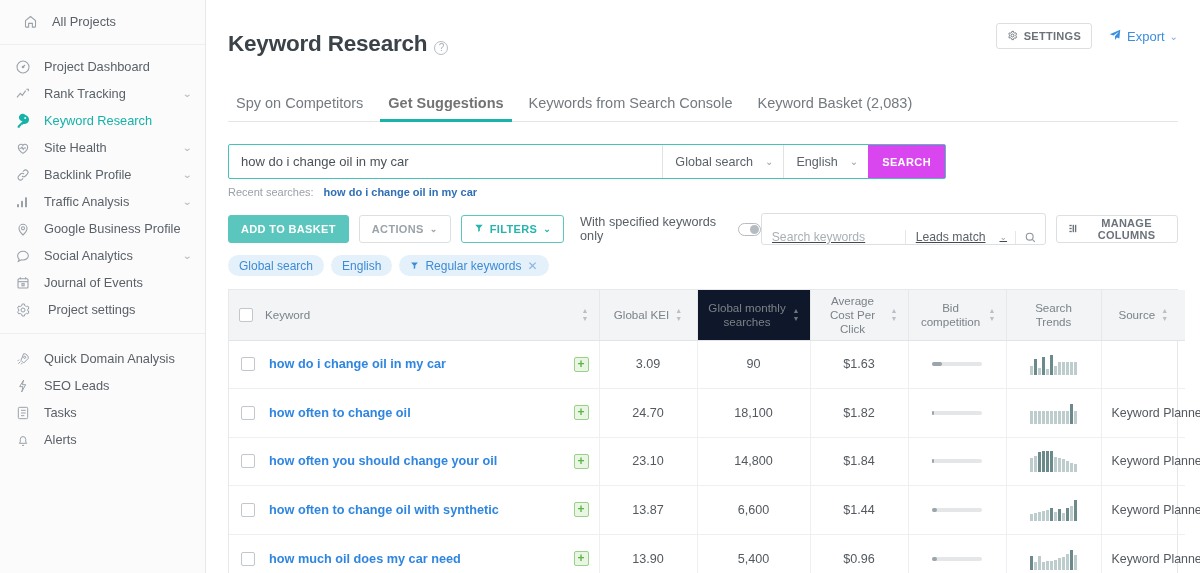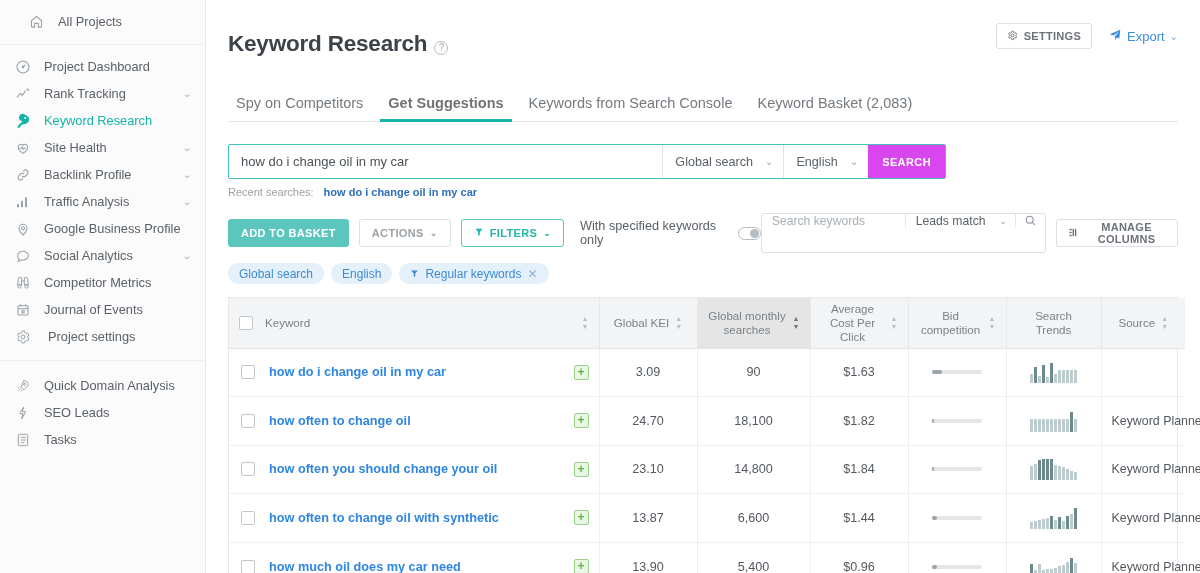--- a/index.html
+++ b/index.html
@@ -18,21 +18,21 @@
 
   
   .sidebar {
     width: 206px; min-width: 206px; height: 573px;
     background: #fbfbfc;
     border-right: 1px solid #e6e8ea;
     padding-top: 0;
   }
   .side-top {
     border-bottom: 1px solid #eceef0;
-    padding: 8px 0 9px 14px;
+    padding: 8px 0 9px 8px;
   }
   .side-group { padding: 8px 0 0 0; }
   .side-group.secondary { border-top: 1px solid #eceef0; margin-top: 10px; padding-top: 11px; }
   .side-item {
     display: flex; align-items: center;
     height: 27px;
     padding: 0 14px 0 13px;
     color: #5a6167;
     font-size: 12.8px;
     cursor: pointer;
@@ -151,22 +151,22 @@
   .toggle {
     width: 24px; height: 13px; border-radius: 7px;
     border: 1px solid #b5bbc0; position: relative; cursor: pointer; background:#fff;
   }
   .toggle i {
     position: absolute; top: 1px; right: 1px;
     width: 9px; height: 9px; border-radius: 50%; background: #b5bbc0;
   }
   .toolbar-right { margin-left: auto; display: flex; align-items: center; gap: 10px; }
   .kw-search {
-    display: flex; align-items: flex-start; border: 1px solid #dde0e3;
-    border-radius: 3px; height: 40px; background: #fff;
+    display: flex; align-items: flex-end; border: 1px solid #dde0e3;
+    border-radius: 3px; height: 32px; background: #fff; text-decoration: underline;
   }
   .kw-search input {
     border: 0; outline: none; width: 143px; padding: 0 10px;
     font-size: 12.2px; font-family: inherit; color: #5b6268; background: transparent;
   }
   .kw-search input::placeholder { color: #a9b0b5; }
   .kw-search .sel2 {
     display: flex; align-items: center; gap: 14px; padding: 0 8px 0 10px;
     border-left: 1px solid #e4e7e9; font-size: 12.2px; color: #5b6268;
     cursor: pointer; white-space: nowrap;
@@ -194,21 +194,21 @@
 
   
   .table-wrap { margin: 13px 22px 0 22px; border: 1px solid #e6e8ea; border-top: 1px solid #e6e8ea; }
   table { border-collapse: collapse; width: 100%; table-layout: fixed; }
   thead th {
     background: #f3f4f5; border-right: 1px solid #e6e8ea;
     border-bottom: 1px solid #e2e5e7;
     height: 50px; font-size: 11.6px; font-weight: normal;
     color: #7b8288; padding: 0 10px; vertical-align: middle;
   }
-  thead th.sorted { background: #e5e5e5; }
+  thead th.sorted { background: #0f172a; }
   thead th:last-child { border-right: 0; }
   .th-in { display: flex; align-items: center; gap: 6px; }
   .th-in.center { justify-content: center; text-align: center; }
   .th-lbl { line-height: 1.2; }
   .sorter {
     display: inline-flex; flex-direction: column; gap: 2px;
     color: #b9bfc4; line-height: 0; flex-shrink: 0;
   }
   .sorter span { font-size: 7px; line-height: 6px; }
   .sorter.on span.up { color: #6d747a; }
@@ -338,32 +338,20 @@
       <div class="side-item">
         <span class="ico">
           <svg width="16" height="16" viewBox="0 0 24 24" fill="none" stroke="currentColor" stroke-width="1.6">
             <path d="M20 11.5c0 3.6-3.6 6.5-8 6.5a9.8 9.8 0 0 1-2.5-.3L5 20l1.2-3.2A6.4 6.4 0 0 1 4 11.5C4 7.9 7.6 5 12 5s8 2.9 8 6.5z"></path>
           </svg>
         </span>
         <span class="lbl">Social Analytics</span>
         <span class="chev">⌄</span>
       </div>
 
-      <div class="side-item">
-        <span class="ico">
-          <svg width="16" height="16" viewBox="0 0 24 24" fill="none" stroke="currentColor" stroke-width="1.5">
-            <path d="M7 4h3v11H4l1-9a1.5 1.5 0 0 1 2-2z"></path>
-              <path d="M17 4h-3v11h6l-1-9a1.5 1.5 0 0 0-2-2z"></path>
-            <circle cx="6.7" cy="17" r="2.6"></circle>
-              <circle cx="17.3" cy="17" r="2.6"></circle>
-              <path d="M10 9h4"></path>
-          </svg>
-        </span>
-        <span class="lbl">Competitor Metrics</span>
-      </div>
 
       <div class="side-item">
         <span class="ico">
           <svg width="16" height="16" viewBox="0 0 24 24" fill="none" stroke="currentColor" stroke-width="1.6">
             <rect x="4.5" y="5.5" width="15" height="14" rx="1.5"></rect>
               <path d="M4.5 10h15"></path>
               <path d="M8 3.5v3M16 3.5v3"></path>
             <rect x="10.5" y="13" width="3.2" height="3.2"></rect>
           </svg>
         </span>
@@ -401,20 +389,29 @@
         <span class="lbl">SEO Leads</span>
       </div>
       <div class="side-item">
         <span class="ico">
           <svg width="16" height="16" viewBox="0 0 24 24" fill="none" stroke="currentColor" stroke-width="1.5">
             <rect x="5" y="3.5" width="14" height="17" rx="1.5"></rect>
               <path d="M9 8h7M9 12h7M9 16h5"></path>
           </svg>
         </span>
         <span class="lbl">Tasks</span>
+      </div>
+      <div class="side-item">
+        <span class="ico">
+          <svg width="16" height="16" viewBox="0 0 24 24" fill="none" stroke="currentColor" stroke-width="1.5">
+            <path d="M6.5 17h11l-1.4-2v-4a4.1 4.1 0 1 0-8.2 0v4z"></path>
+              <path d="M10.5 19.5a1.8 1.8 0 0 0 3 0"></path>
+          </svg>
+        </span>
+        <span class="lbl">Alerts</span>
       </div>
     </div>
   </nav>
 
   <section class="main">
 
     <div class="page-head">
       <h1 class="page-title">
         <span>Keyword Research</span>
         <span class="help-ico">?</span>

